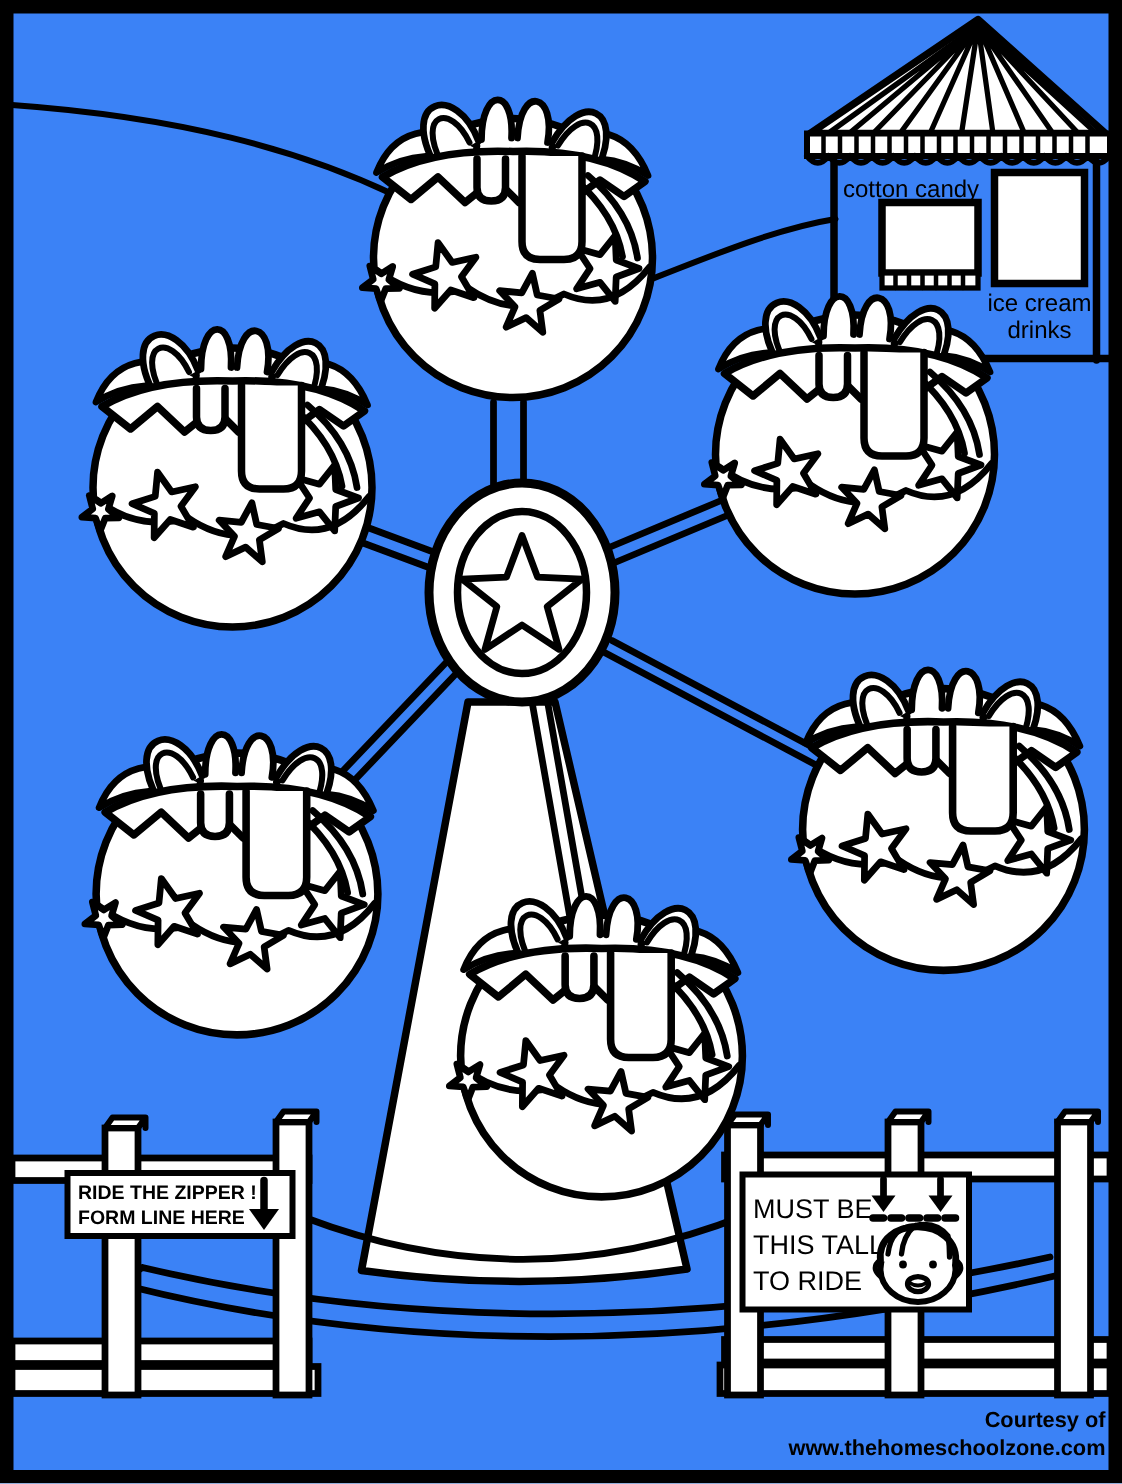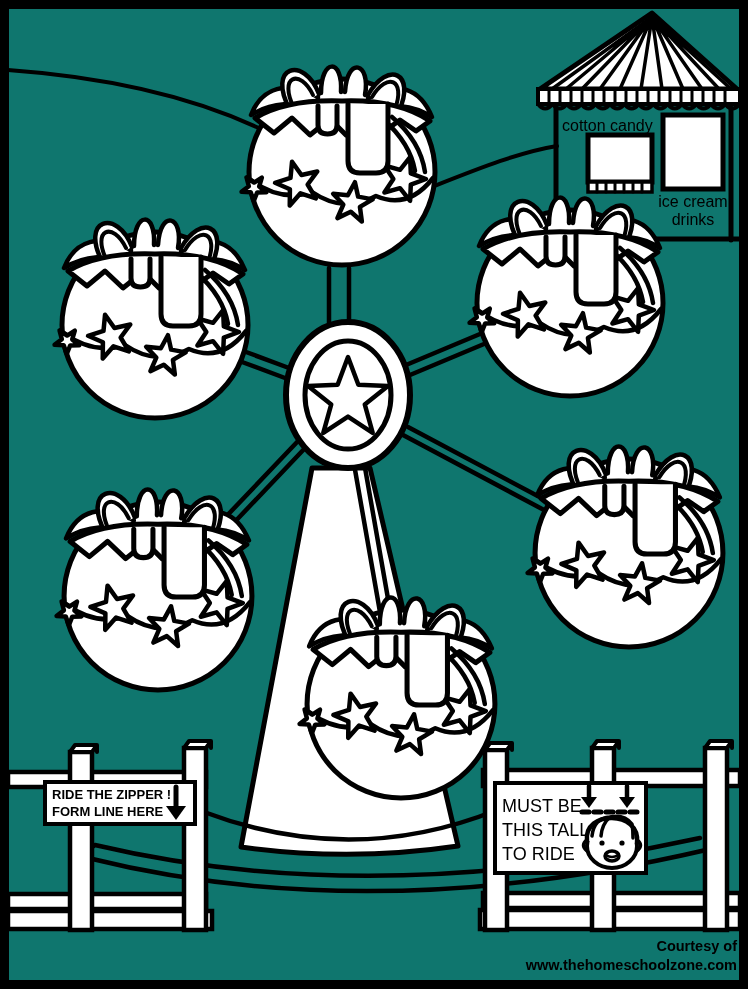--- a/index.html
+++ b/index.html
@@ -1,16 +1,16 @@
 <!DOCTYPE html>
 <html><head>
 <meta charset="utf-8">
 <style>
   html,body{margin:0;padding:0;background:#ffffff;}
-  .page{width:748px;height:989px;background:#0f766e;position:relative;overflow:hidden;}
+  .page{width:748px;height:989px;background:#3b82f6;position:relative;overflow:hidden;}
   svg{display:block;}
   svg text{font-family:"Liberation Sans","DejaVu Sans",sans-serif;fill:#000;stroke:none;}
   .t-zip{font-weight:bold;font-size:13px;}
   .t-height{font-size:18px;}
   .t-stand{font-size:16px;}
   .t-credit{font-weight:bold;font-size:14.5px;}
   .ink{stroke:#000;fill:none;stroke-linecap:round;stroke-linejoin:round;}
   .paper{fill:#fff;}
 </style>
 </head>

